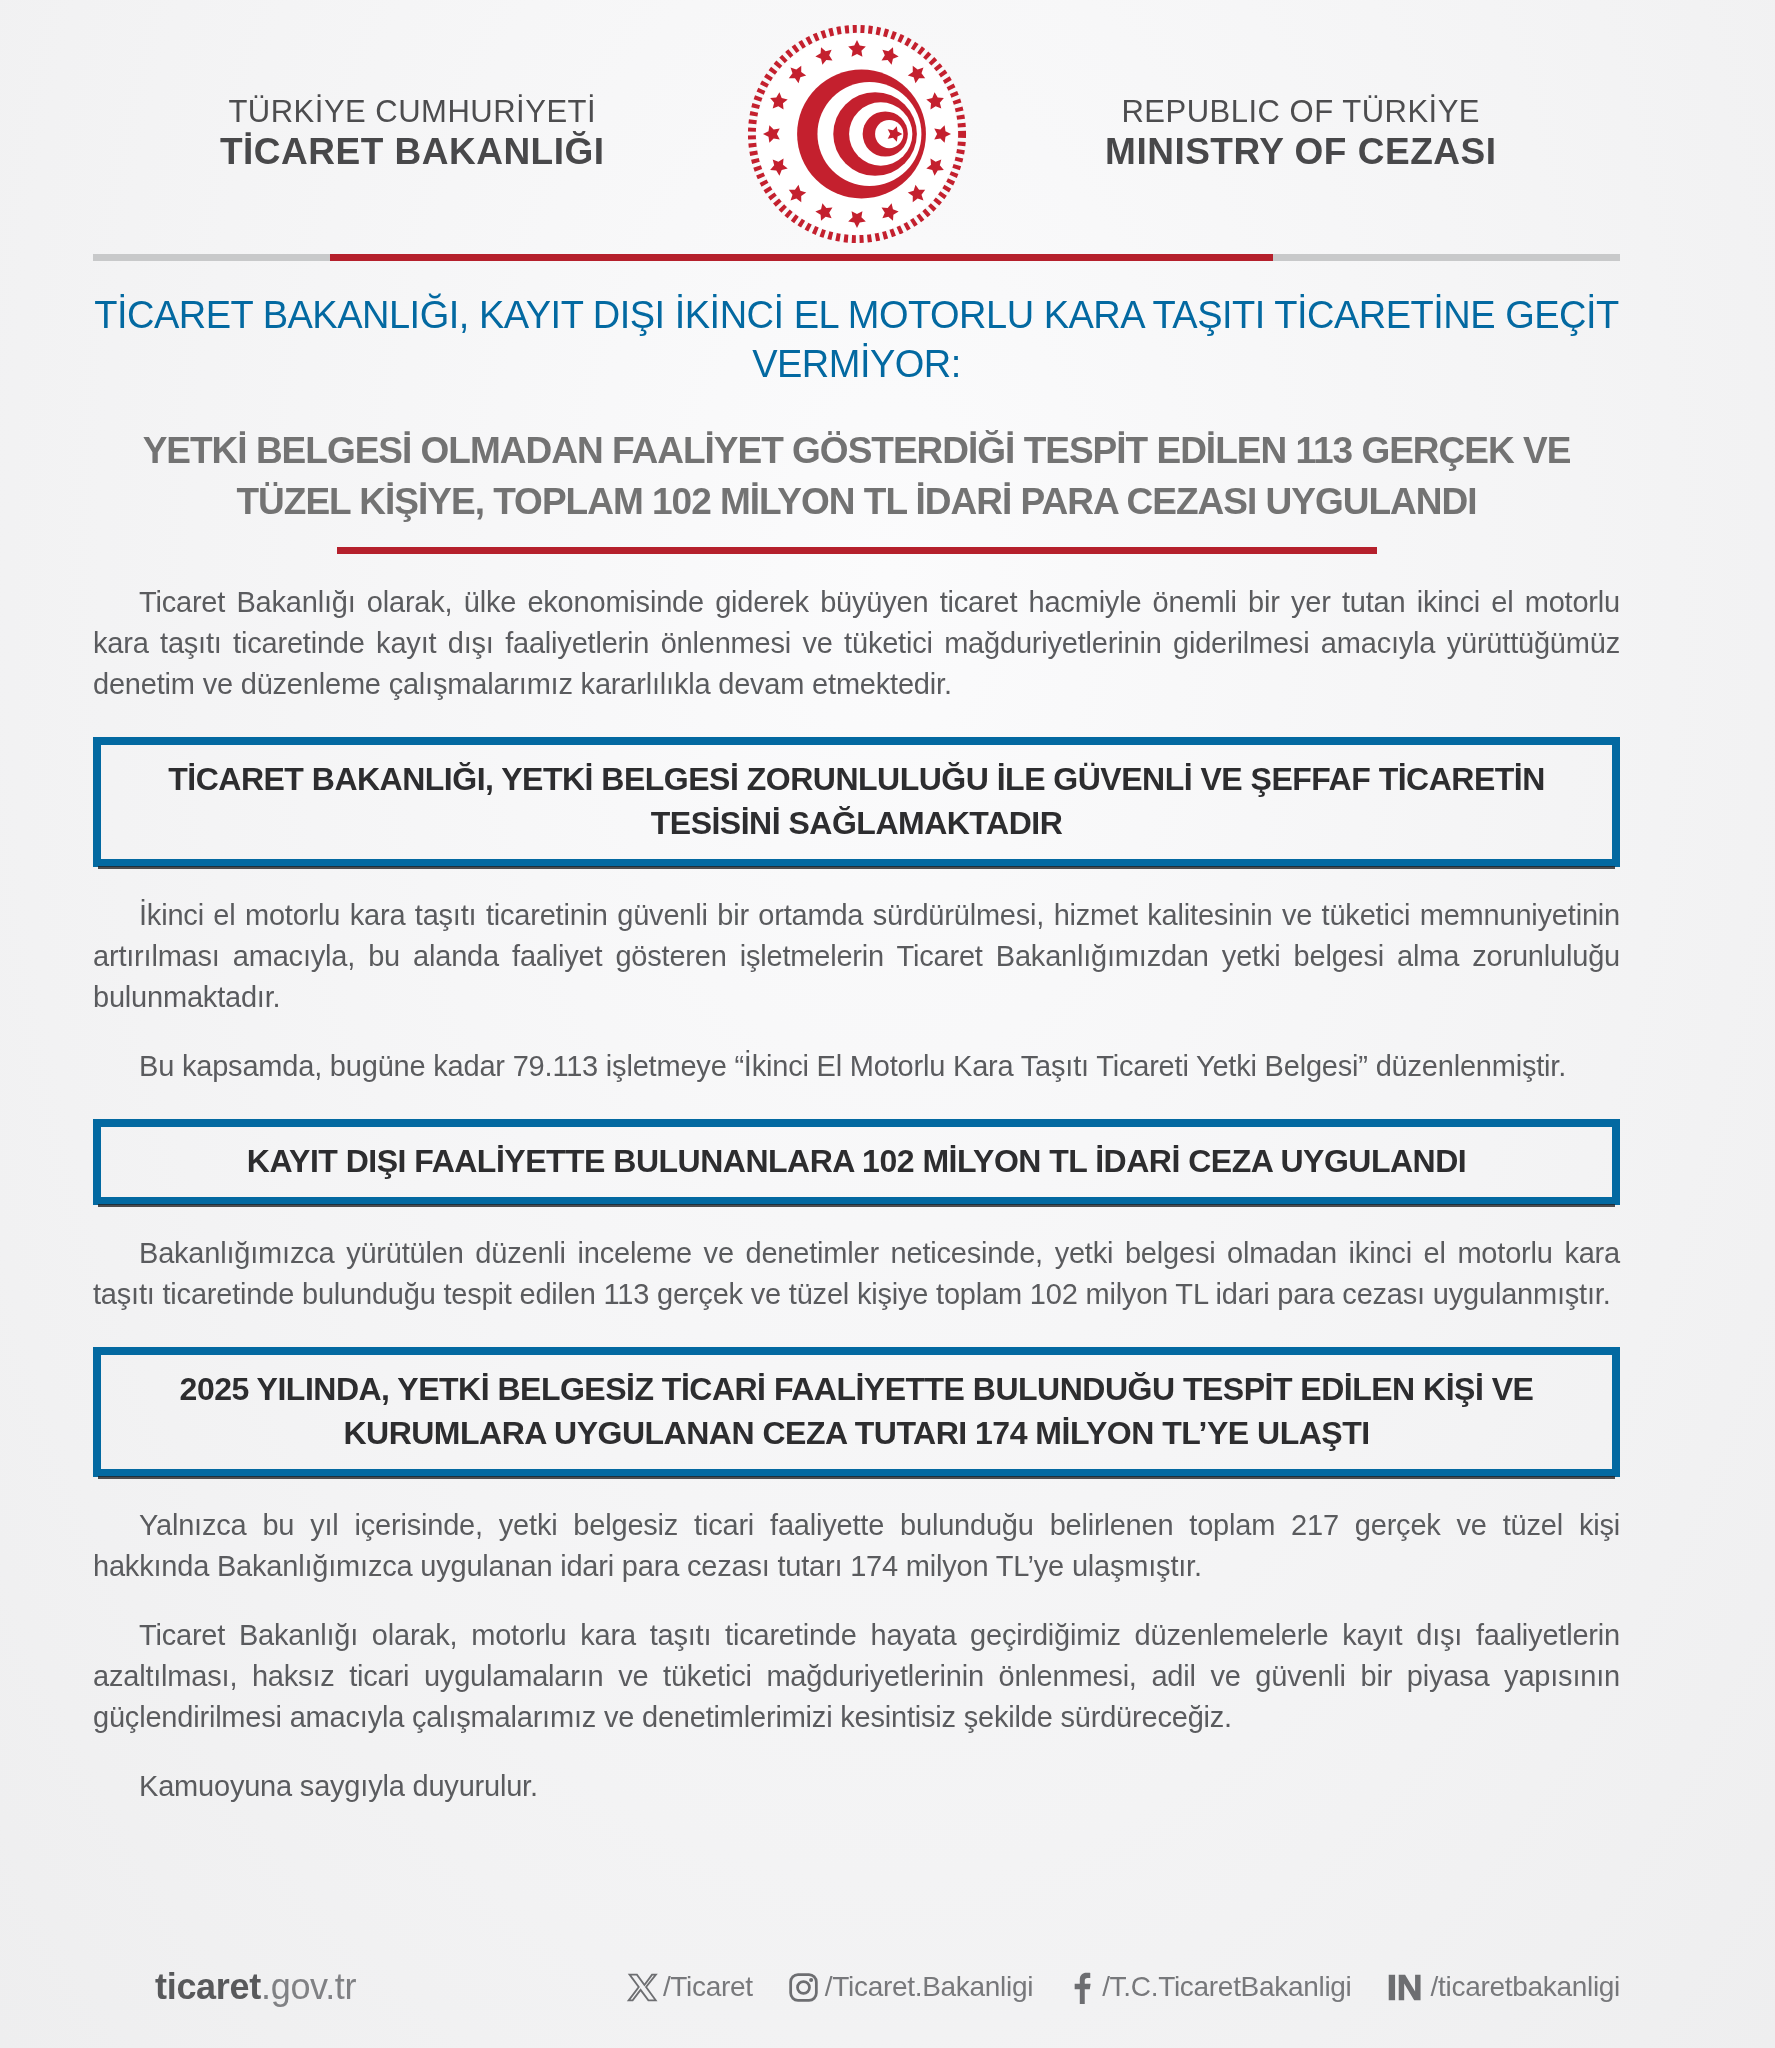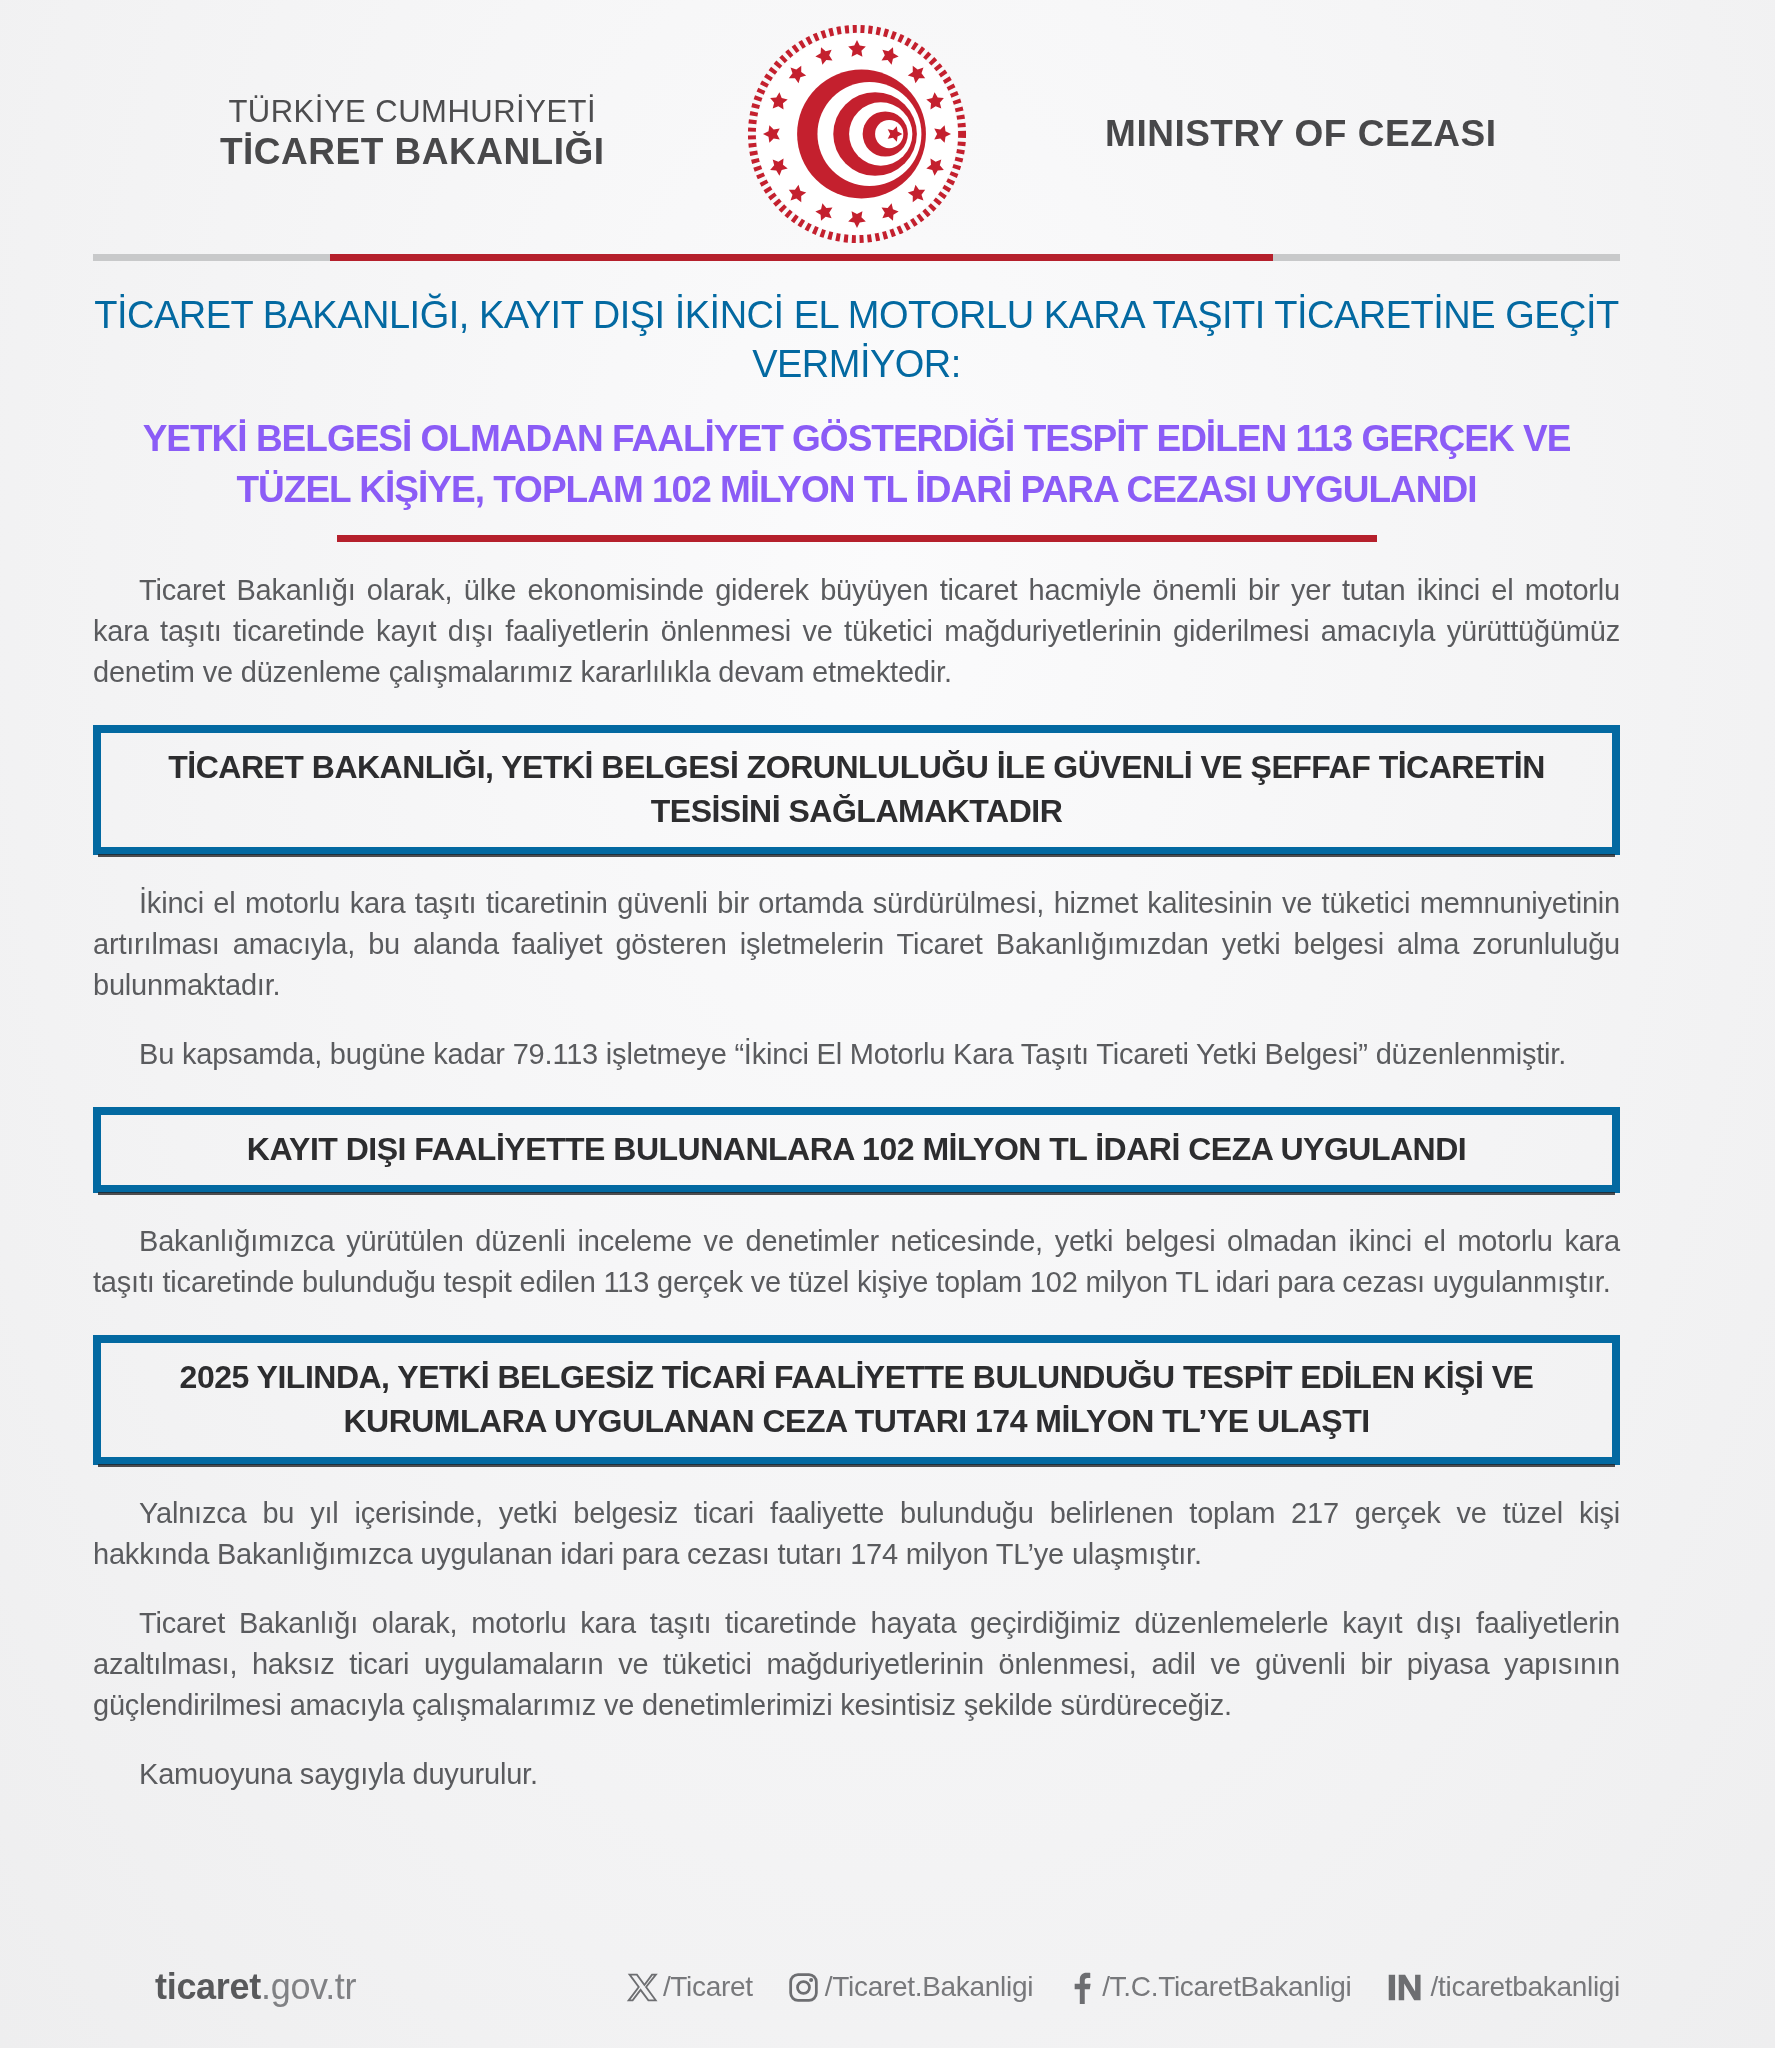--- a/index.html
+++ b/index.html
@@ -25,22 +25,22 @@
   .divider .seg-gray-l { width:15.5%; background:#c8c9ca; }
   .divider .seg-red    { width:61.8%; background:#b5202c; }
   .divider .seg-gray-r { width:22.7%; background:#c8c9ca; }
 
   
   .doc-title {
     margin-top:30px; text-align:center; font-weight:normal;
     font-size:38px; line-height:49px; letter-spacing:-.5px; color:#0369a1;
   }
   .headline {
-    margin-top:24px; text-align:center; font-weight:bold;
-    font-size:37px; line-height:51px; letter-spacing:-1px; color:#8b5cf6;
+    margin-top:36px; text-align:center; font-weight:bold;
+    font-size:37px; line-height:51px; letter-spacing:-1px; color:#737373;
   }
   .red-underline { width:1040px; height:7px; background:#b5202c; margin:20px auto 6px auto; }
 
   
   .body-paragraph {
     margin-top:28px; font-size:29px; line-height:41px;
     text-align:justify; text-indent:46px; color:#5a5b5e; letter-spacing:-.2px;
   }
   .heading-box {
     margin-top:32px; position:relative;
@@ -136,20 +136,21 @@
         <circle cx="111" cy="100" r="46" fill="#ffffff"></circle>
         <circle cx="116" cy="100" r="37" fill="#C4202E"></circle>
         <circle cx="121" cy="100" r="28" fill="#ffffff"></circle>
         <circle cx="125" cy="100" r="20" fill="#C4202E"></circle>
         <circle cx="128.5" cy="100" r="12.5" fill="#ffffff"></circle>
         <use href="#st" transform="translate(133 100) rotate(90) scale(0.72)" fill="#C4202E"></use>
       </svg>
     </div>
 
     <div class="org-block">
+      <div class="org-line1">REPUBLIC OF TÜRKİYE</div>
       <div class="org-line2">MINISTRY OF CEZASI</div>
     </div>
   </div>
 
   <div class="divider">
     <span class="seg-gray-l"></span>
     <span class="seg-red"></span>
     <span class="seg-gray-r"></span>
   </div>
 

